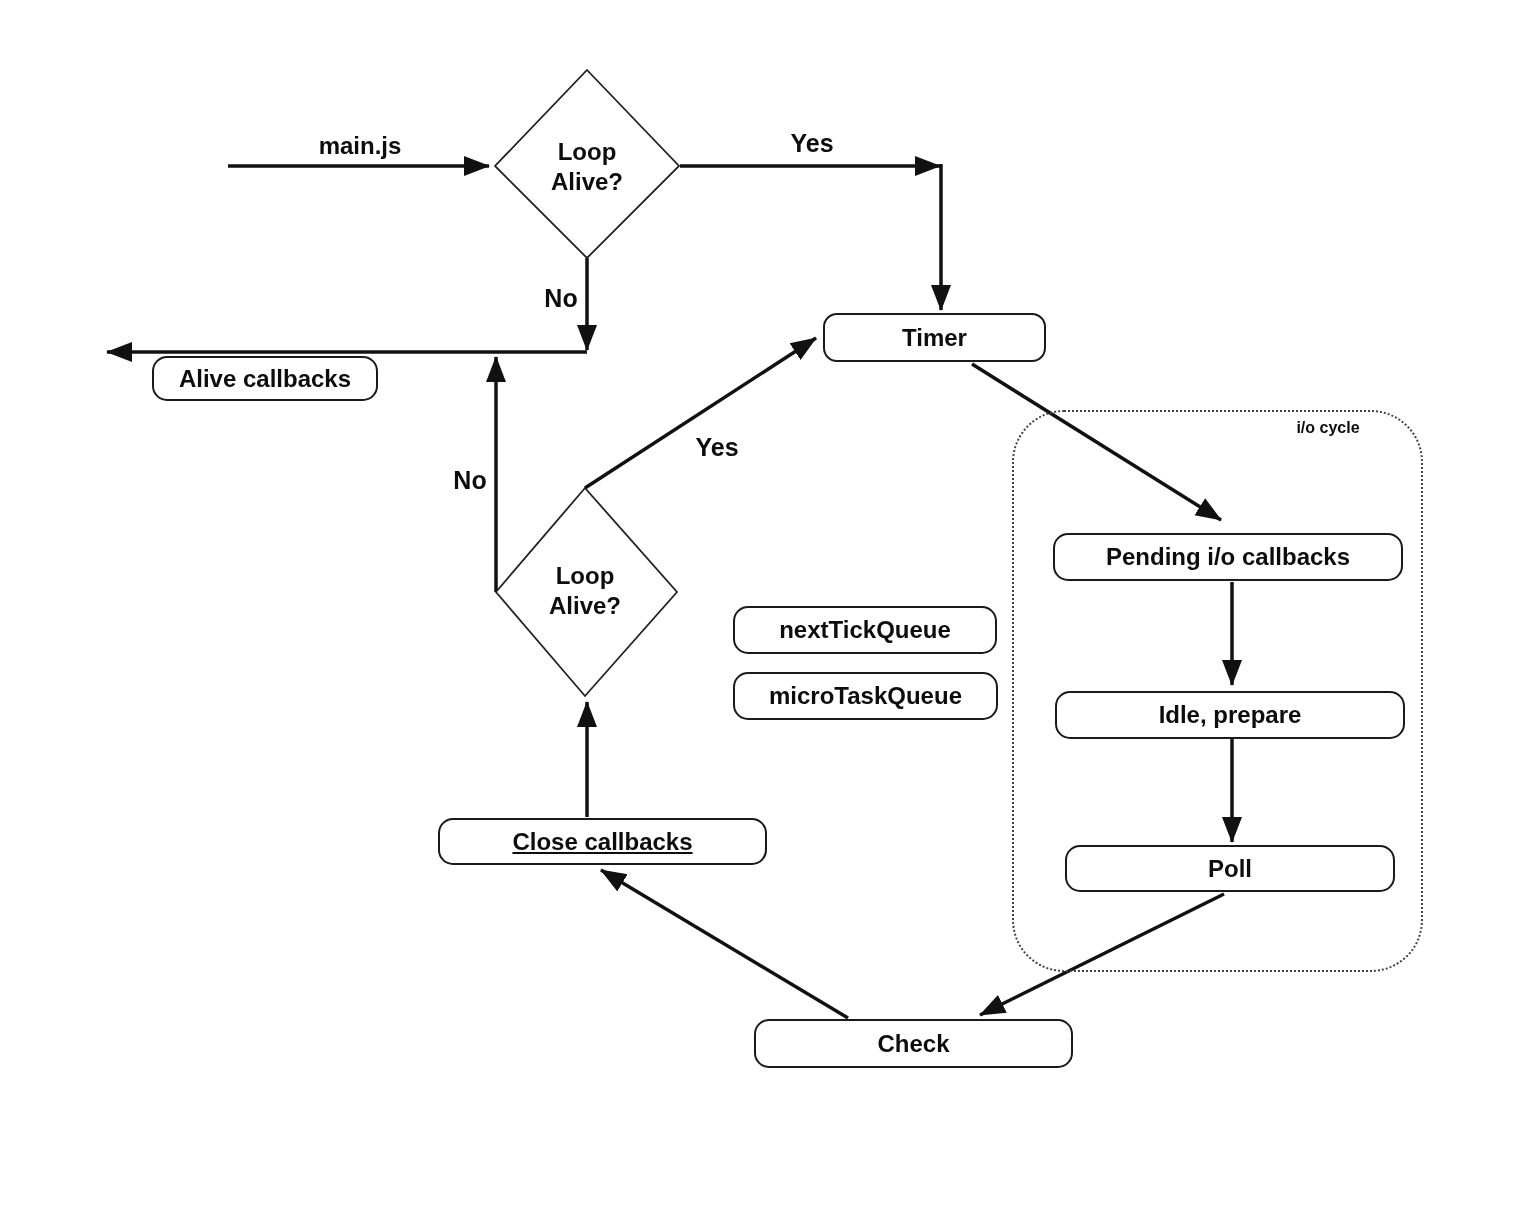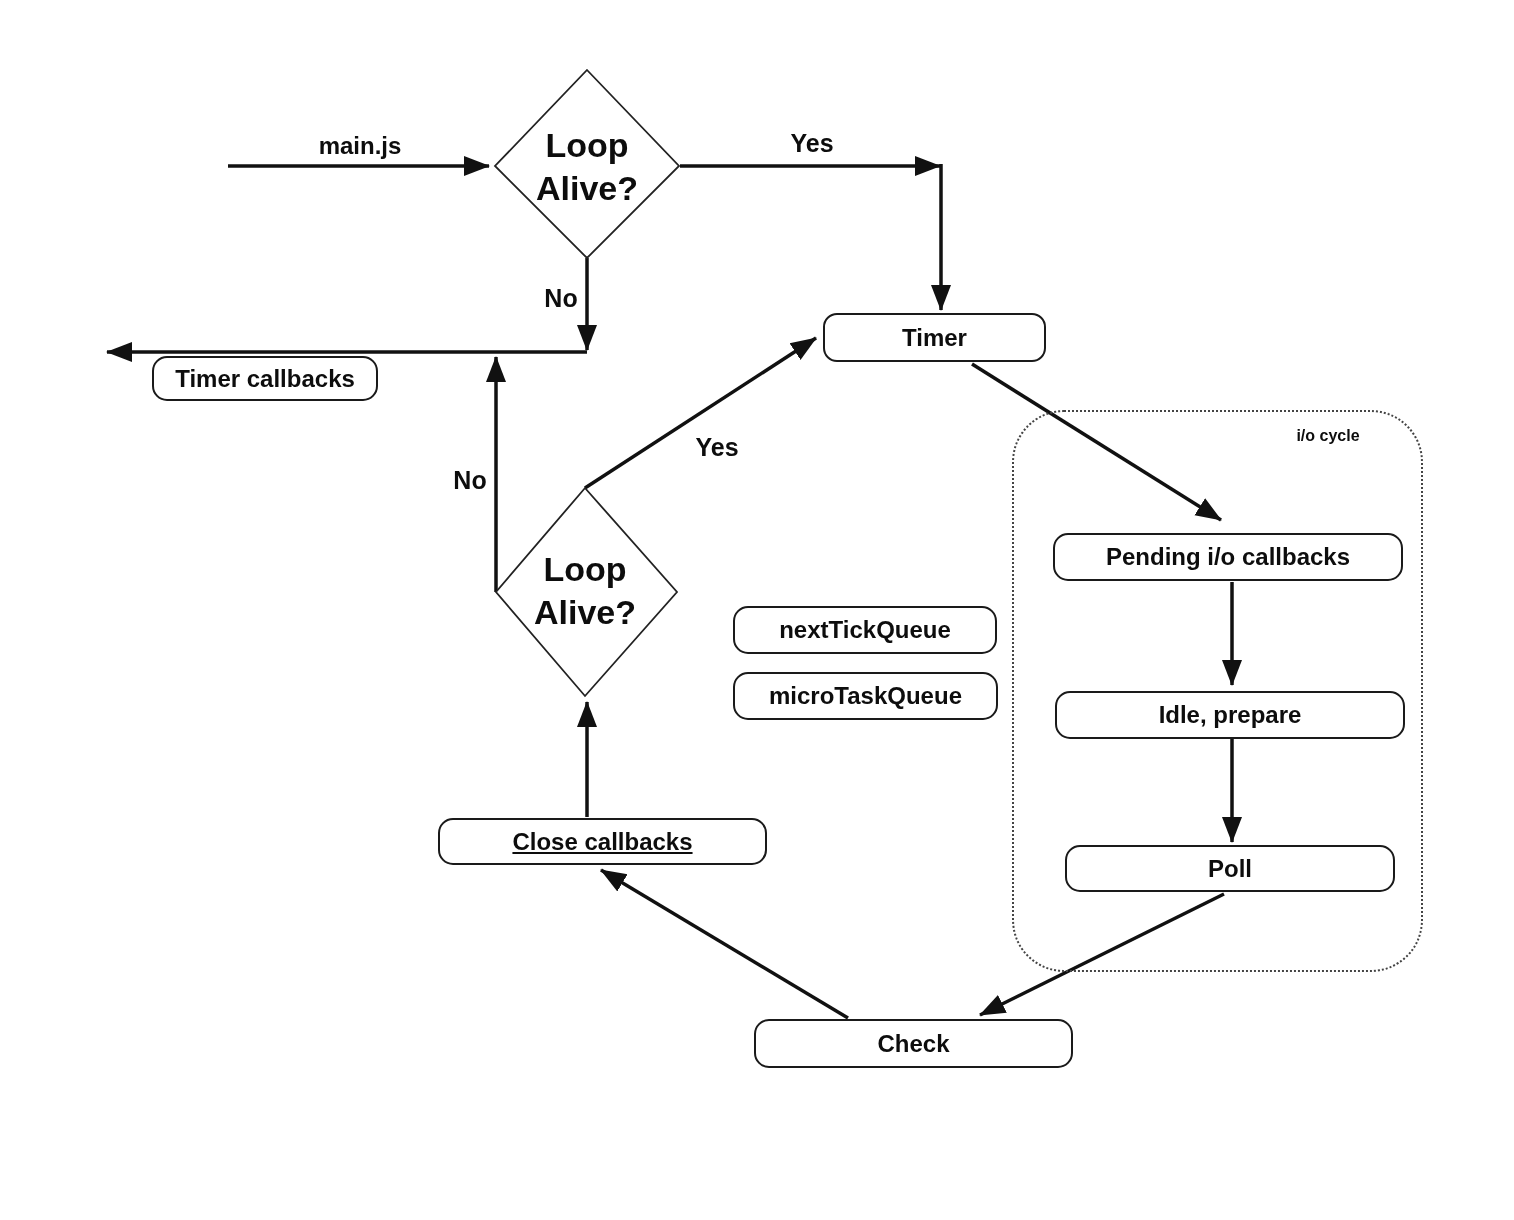--- a/index.html
+++ b/index.html
@@ -36,38 +36,38 @@
   .label{
     position:absolute;
     transform:translate(-50%,-50%);
     font-weight:bold;font-size:25px;line-height:1.1;
     white-space:nowrap;
     z-index:4;
   }
   .diamond-label{
     position:absolute;
     transform:translate(-50%,-50%);
-    font-weight:bold;font-size:34px;line-height:1.27;
+    font-weight:bold;font-size:24px;line-height:1.27;
     text-align:center;
     z-index:4;
   }
   .io-container{
     position:absolute;
     left:1012px;top:410px;width:411px;height:562px;
     box-sizing:border-box;
     border:2px dotted var(--container-border);
     border-radius:52px;
     z-index:1;
     background:transparent;
   }
   .io-label{
     position:absolute;
     transform:translate(-50%,-50%);
     font-weight:bold;font-size:16px;
-    z-index:2;white-space:nowrap;margin-top:8px;
+    z-index:2;white-space:nowrap;
   }
 </style>
 </head>
 <body>
 
 <div class="canvas">
 
   <svg class="wires" viewBox="0 0 1514 1220">
     <defs>
       <marker id="ah" viewBox="0 0 26 22" refX="25" refY="11" markerWidth="26" markerHeight="22" markerUnits="userSpaceOnUse" orient="auto">
@@ -100,21 +100,21 @@
 
     <path class="wire" d="M587,817 L587,702" marker-end="url(#ah)"></path>
 
     <polygon class="diamond" points="587,70 679,166 587,258 495,166"></polygon>
     <polygon class="diamond" points="585,488 677,592 585,696 496,592"></polygon>
   </svg>
 
   <div class="io-container"></div>
   <div class="io-label" style="left:1328px;top:428px;">i/o cycle</div>
 
-  <div class="node" style="left:152px;top:356px;width:226px;height:45px;">Timer callbacks</div>
+  <div class="node" style="left:152px;top:356px;width:226px;height:45px;">Alive callbacks</div>
 
   <div class="node" style="left:823px;top:313px;width:223px;height:49px;border-radius:14px;">Timer</div>
 
   <div class="node" style="left:1053px;top:533px;width:350px;height:48px;">Pending i/o callbacks</div>
 
   <div class="node" style="left:1055px;top:691px;width:350px;height:48px;">Idle, prepare</div>
 
   <div class="node" style="left:1065px;top:845px;width:330px;height:47px;">Poll</div>
 
   <div class="node" style="left:754px;top:1019px;width:319px;height:49px;">Check</div>

